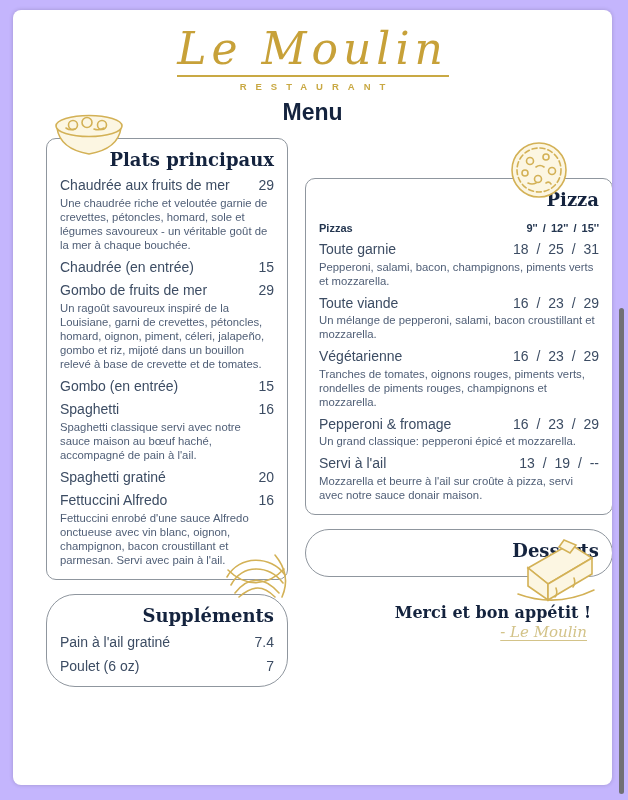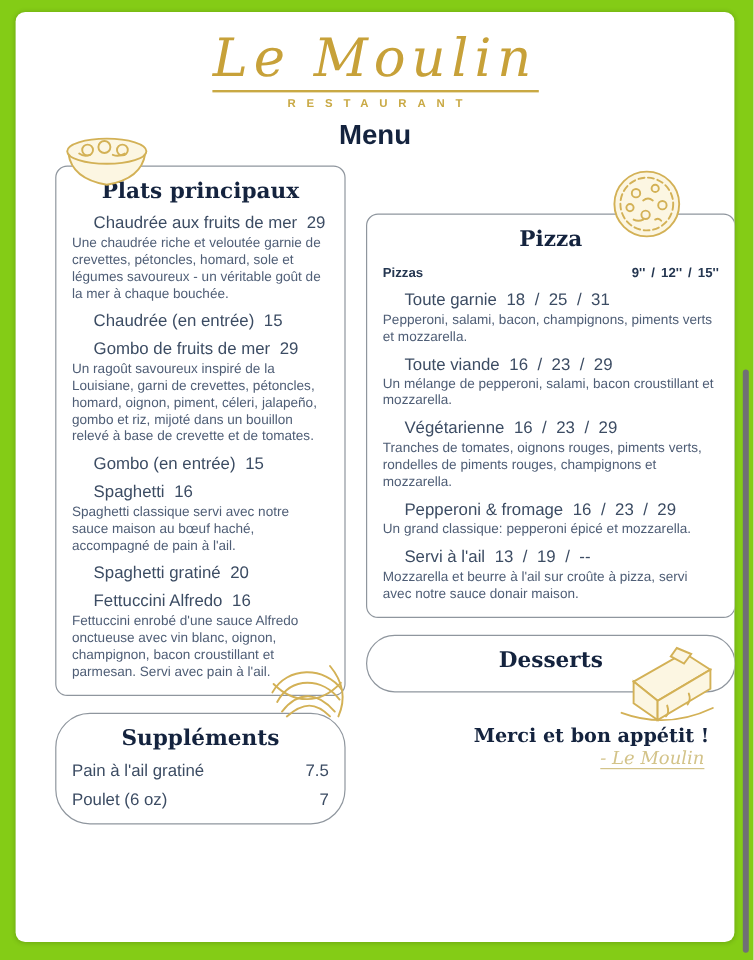--- a/index.html
+++ b/index.html
@@ -1,17 +1,17 @@
 <!DOCTYPE html>
 <html><head>
 <meta charset="utf-8">
 <style>
   * { margin:0; padding:0; box-sizing:border-box; }
   html,body { background:#e9e9ee; }
-  .viewport { position:relative; width:628px; height:800px; background:#84cc16; overflow:hidden;
+  .viewport { position:relative; width:628px; height:800px; background:#c4b5fd; overflow:hidden;
               font-family:"Liberation Sans","DejaVu Sans",sans-serif; }
   .page { position:absolute; left:13px; top:10px; width:599px; height:775px; background:#ffffff;
           border-radius:8px; box-shadow:0 0 4px rgba(0,0,0,.18); overflow:hidden; }
   .scrollbar-thumb { position:absolute; right:4px; top:308px; width:5px; height:486px;
                      background:#707075; border-radius:3px; z-index:60; }
 
   
   .logo-wrap { text-align:center; padding-top:16px; }
   .logo-script { font-family:"DejaVu Serif","Liberation Serif",serif; font-style:italic;
                  font-size:44px; color:#c7a139; letter-spacing:5px; line-height:1.05; }
@@ -22,24 +22,24 @@
 
   
   .columns { display:flex; gap:17px; padding:0 33px; margin-top:12px; align-items:flex-start; }
   .col-left { width:242px; flex:none; }
   .col-right { width:308px; flex:none; margin-top:40px; }
 
   .card { position:relative; background:#fff; border:1px solid #8f969e; border-radius:10px;
           padding:8px 13px 12px; }
   .card + .card { margin-top:14px;border-radius:29px; }
   .card-title { font-family:"DejaVu Serif","Liberation Serif",serif; font-weight:bold;
-                font-size:18px; color:#14233e; text-align:center; margin:2px 0 3px; }
+                font-size:18px; color:#14233e; text-align:right; margin:2px 0 3px; }
 
   .mi { margin-top:7px; }
-  .mi-row { display:flex; align-items:flex-start; gap:8px;margin-left:18px; }
+  .mi-row { display:flex; justify-content:space-between; align-items:flex-start; gap:8px; }
   .mi-name { font-size:14px; line-height:1.18; color:#3c4c63; }
   .mi-price { font-size:14px; line-height:1.18; color:#3c4c63; white-space:nowrap; }
   .mi-desc { font-size:11.3px; line-height:1.24; color:#4f5e76; margin-top:2px; }
   .pizza-card .mi-price { word-spacing:4px; }
 
   .pz-head { display:flex; justify-content:space-between; font-weight:bold; color:#243650;
              font-size:11px; margin-top:12px; word-spacing:2px; }
 
   .sup-row { display:flex; justify-content:space-between; font-size:14px; color:#3c4c63; margin-top:8px; }
 
@@ -154,21 +154,21 @@
             <path class="gold-line" d="M56 10 C66 22 70 36 63 52"></path>
             <path class="gold-line" d="M20 52 C34 40 44 40 56 52"></path>
           </svg>
         </div>
 
         <div class="card">
           <div class="card-title">Suppléments</div>
           <div>
   <div class="sup-row">
     <span>Pain à l'ail gratiné</span>
-    <span>7.5</span>
+    <span>7.4</span>
   </div>
 
   <div class="sup-row">
     <span>Poulet (6 oz)</span>
     <span>7</span>
   </div>
 
 </div>
 
         </div>

